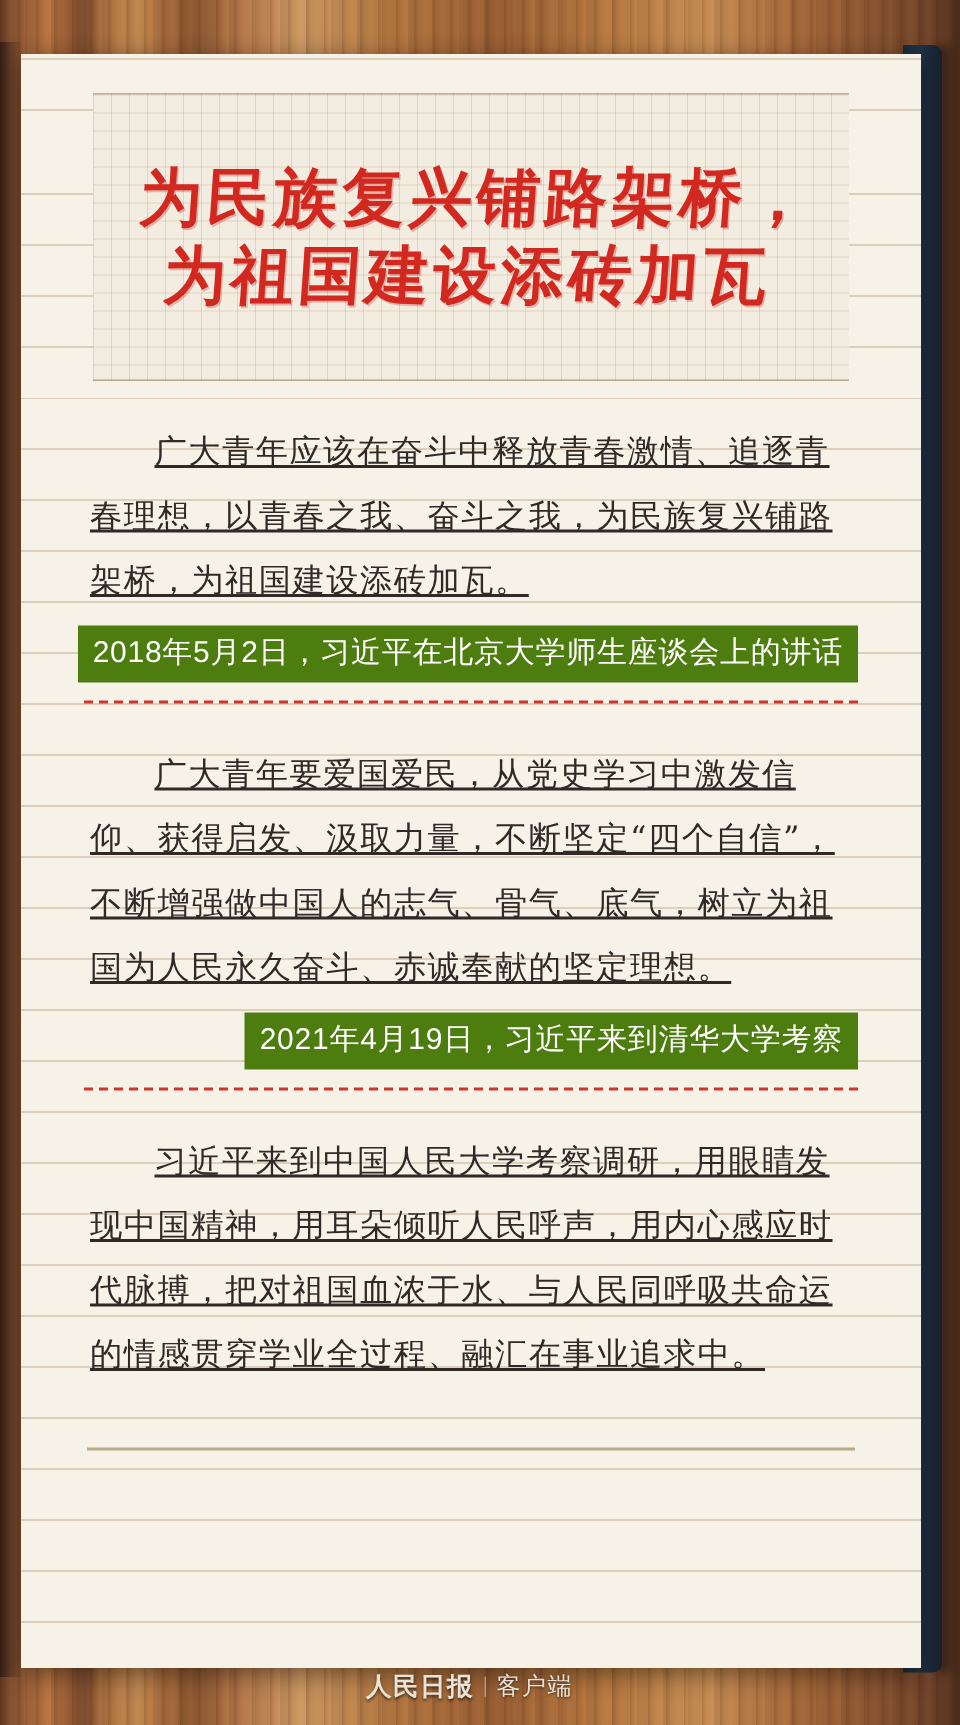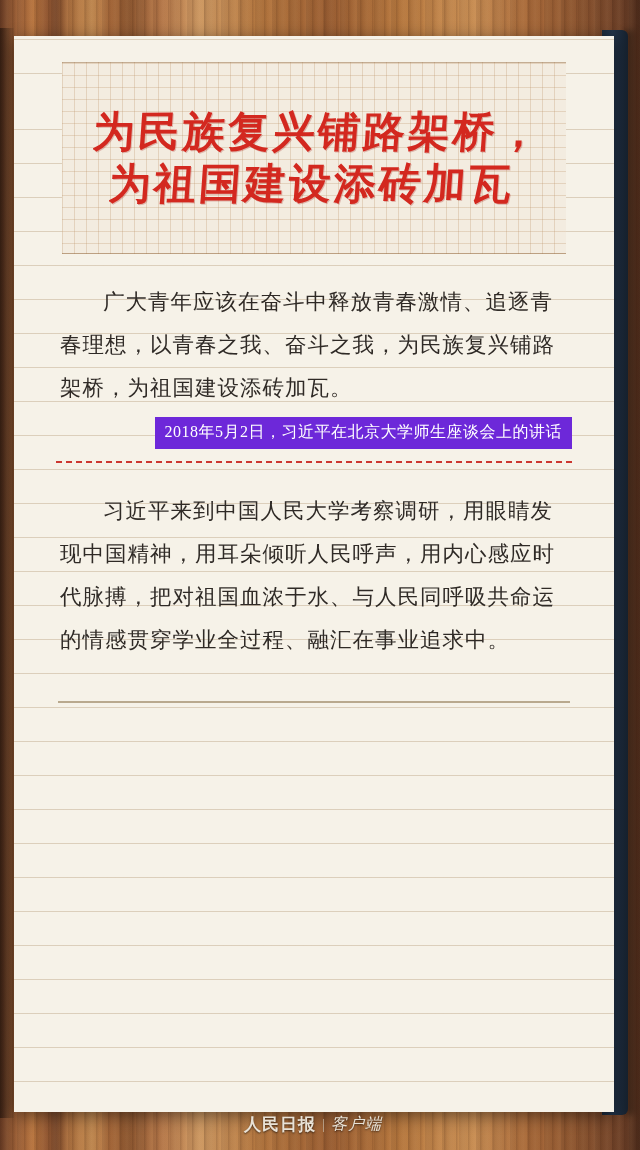--- a/index.html
+++ b/index.html
@@ -133,35 +133,36 @@
     position: relative;
   }
   .quote {
     color: #2f2a26;
     font-size: 21.5px;
     line-height: 43px;
     letter-spacing: 1px;
     text-indent: 2em;
     font-family: "DejaVu Serif", "Liberation Serif", serif;
     margin: 0 4px;
+    text-decoration: underline;
   }
   .source-row {
     display: flex;
     justify-content: flex-end;
     margin-top: 8px;
   }
   .source {
-    background: #6d28d9;
+    background: #4d7c0f;
     color: #ffffff;
-    font-size: 16px;
+    font-size: 20px;
     line-height: 1.55;
     padding: 3px 10px 4px 10px;
     letter-spacing: 0.5px;
     white-space: nowrap;
-    font-family: Liberation Serif, serif;
+    font-family: Liberation Sans, sans-serif;
   }
   .divider {
     margin: 12px 0 0 0;
     border-top: 2px dashed #c8221b;
     height: 0;
     opacity: 0.9;
   }
   .bottom-rule {
     margin: 40px 12px 0 12px;
     border-top: 2px solid #b9a98e;
@@ -191,21 +192,20 @@
     color: #cfc4b2;
     font-size: 15px;
     opacity: 0.8;
   }
   .footer-text {
     color: #e9e2d6;
     font-size: 16px;
     letter-spacing: 1px;
     font-family: "DejaVu Serif", "Liberation Serif", serif;
     text-shadow: 0 1px 2px rgba(0,0,0,0.6);
-    font-style: italic;
   }
 </style>
 </head>
 <body>
 
 <div class="poster">
   <div class="wood-streaks"></div>
   <div class="book-spine-right-shadow"></div>
   <div class="book-spine-right"></div>
   <div class="book-left-edge"></div>
@@ -221,20 +221,27 @@
       </div>
 
       <div class="section">
         <p class="quote">广大青年应该在奋斗中释放青春激情、追逐青春理想，以青春之我、奋斗之我，为民族复兴铺路架桥，为祖国建设添砖加瓦。</p>
         <div class="source-row">
           <span class="source">2018年5月2日，习近平在北京大学师生座谈会上的讲话</span>
         </div>
         <div class="divider"></div>
       </div>
 
+      <div class="section">
+        <p class="quote">广大青年要爱国爱民，从党史学习中激发信仰、获得启发、汲取力量，不断坚定“四个自信”，不断增强做中国人的志气、骨气、底气，树立为祖国为人民永久奋斗、赤诚奉献的坚定理想。</p>
+        <div class="source-row">
+          <span class="source">2021年4月19日，习近平来到清华大学考察</span>
+        </div>
+        <div class="divider"></div>
+      </div>
 
       <div class="section">
         <p class="quote">习近平来到中国人民大学考察调研，用眼睛发现中国精神，用耳朵倾听人民呼声，用内心感应时代脉搏，把对祖国血浓于水、与人民同呼吸共命运的情感贯穿学业全过程、融汇在事业追求中。</p>
       </div>
 
       <div class="bottom-rule"></div>
     </div>
   </div>
 
   <div class="footer">

